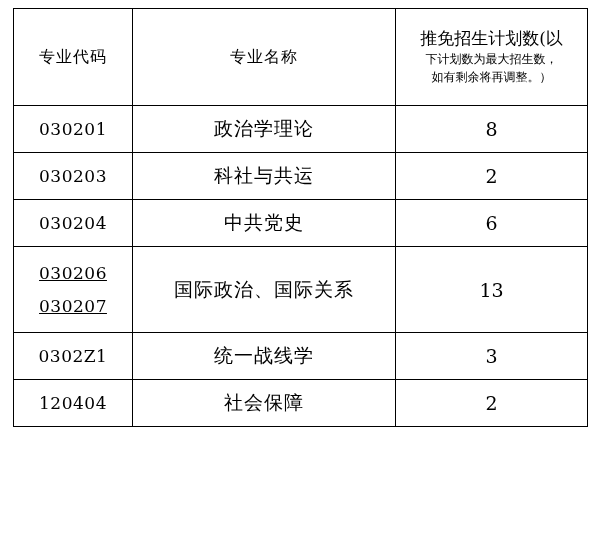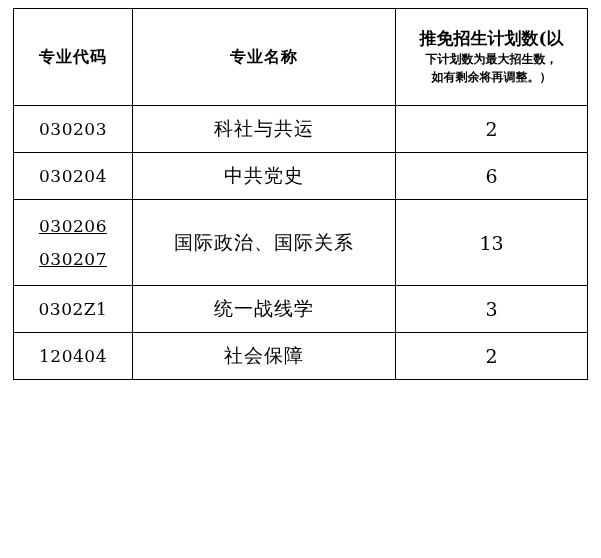--- a/index.html
+++ b/index.html
@@ -58,21 +58,21 @@
     letter-spacing: 0.5px;
   }
   .name-cell {
     font-size: 19px;
     letter-spacing: 1px;
   }
   .quota-cell {
     font-size: 19px;
   }
   .row-std td { height: 47px; }
-  .row-hdr td { height: 97px; font-weight: bold; }
+  .row-hdr td { height: 97px; }
   .row-merged td { height: 86px; }
   .code-stack div {
     line-height: 1.9;
     text-decoration: underline;
   }
 </style>
 </head>
 <body>
 
 <div class="page">
@@ -86,20 +86,25 @@
       <tr class="row-hdr">
         <td class="hdr">专业代码</td>
         <td class="hdr">专业名称</td>
         <td class="hdr-cell-quota">
           <div class="hdr-quota-main">推免招生计划数(以</div>
           <div class="hdr-quota-note">下计划数为最大招生数，</div>
           <div class="hdr-quota-note">如有剩余将再调整。）</div>
         </td>
       </tr>
 
+      <tr class="row-std">
+        <td class="code-cell">030201</td>
+        <td class="name-cell">政治学理论</td>
+        <td class="quota-cell">8</td>
+      </tr>
 
       <tr class="row-std">
         <td class="code-cell">030203</td>
         <td class="name-cell">科社与共运</td>
         <td class="quota-cell">2</td>
       </tr>
 
       <tr class="row-std">
         <td class="code-cell">030204</td>
         <td class="name-cell">中共党史</td>

